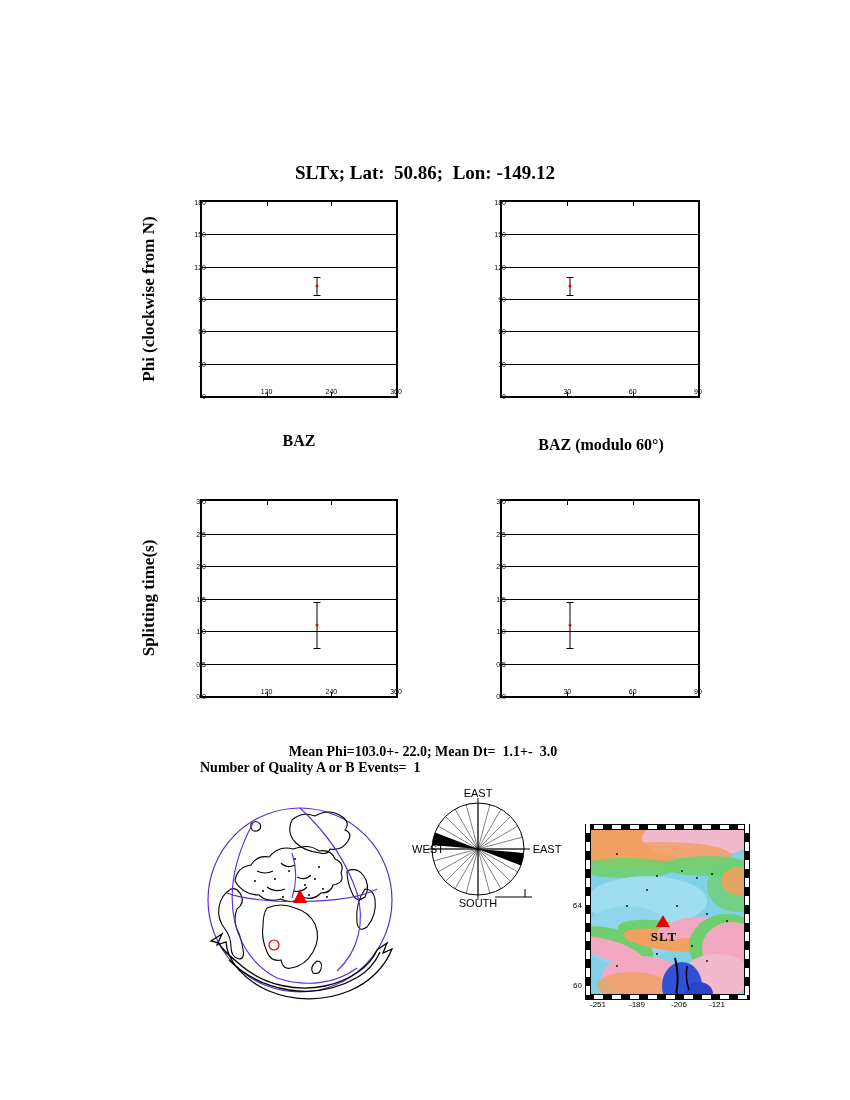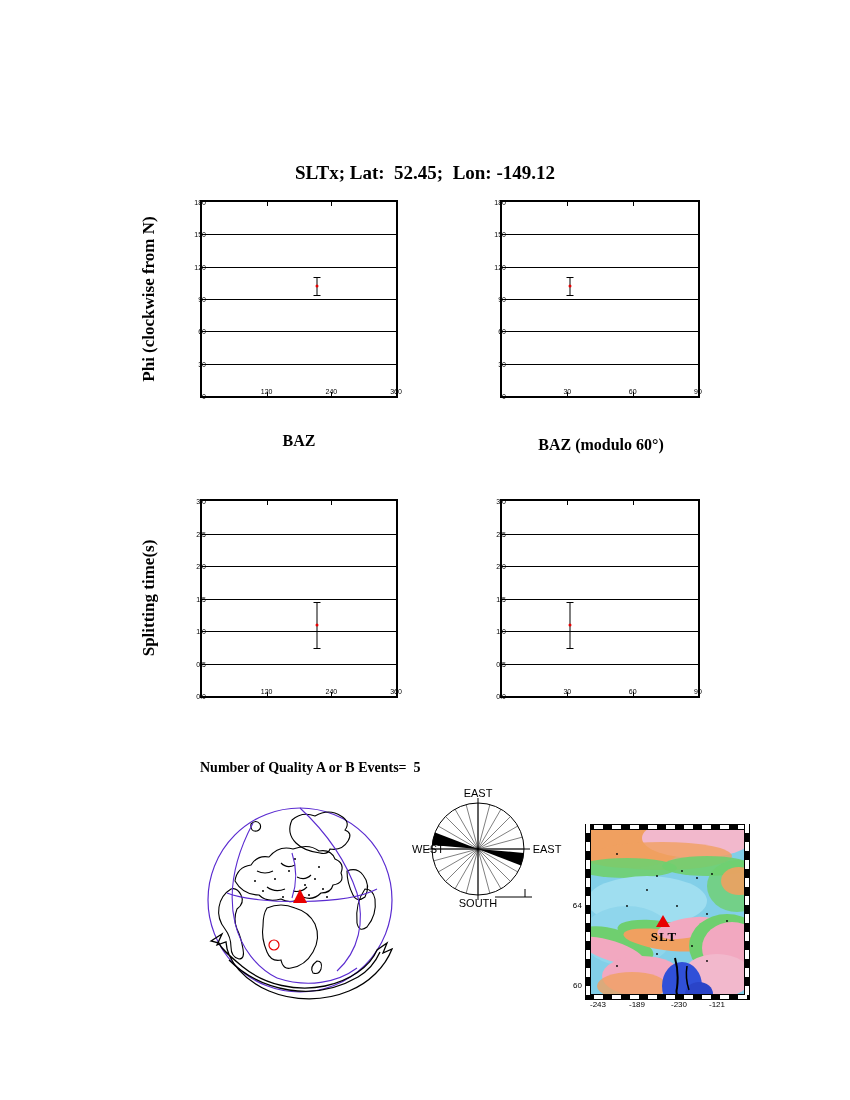--- a/index.html
+++ b/index.html
@@ -25,21 +25,21 @@
   .fb-left,.fb-right{position:absolute;top:0;bottom:0;width:4px;border-left:1px solid #000;border-right:1px solid #000;
       background:repeating-linear-gradient(180deg,#fff 0 9px,#000 9px 18px);}
   .slt-tri{position:absolute;width:0;height:0;border-left:7px solid transparent;border-right:7px solid transparent;border-bottom:12px solid #e80000;}
   .slt-lab{position:absolute;font-weight:bold;font-size:13px;color:#000;transform:translateX(-50%);letter-spacing:1px;}
 </style>
 </head>
 <body>
 
 <div class="page">
 
-  <div class="abs title" style="left:425px;top:162px;">SLTx; Lat:  52.45;  Lon: -149.12</div>
+  <div class="abs title" style="left:425px;top:162px;">SLTx; Lat:  50.86;  Lon: -149.12</div>
 
   <div class="abs ylabel" style="left:149px;top:299px;">Phi (clockwise from N)</div>
   <div class="abs ylabel" style="left:149px;top:598px;">Splitting time(s)</div>
 
   <div class="plot" style="left:200px;top:200px;width:194px;height:194px;">
       <div class="yticklab" style="left: 4px; top: 194px;">0</div>
       <div class="gridline" style="top: 161.667px;"></div>
       <div class="yticklab" style="left: 4px; top: 161.667px;">30</div>
       <div class="gridline" style="top: 129.333px;"></div>
       <div class="yticklab" style="left: 4px; top: 129.333px;">60</div>
@@ -142,21 +142,22 @@
       <div class="xticklab" style="left: 196px; bottom: 1px;">90</div>
       <div class="ebar-line" style="left: 67.5111px; top: 100.75px; height: 46.15px;"></div>
       <div class="ebar-cap" style="left: 67.5111px; top: 100.75px;"></div>
       <div class="ebar-cap" style="left: 67.5111px; top: 146.9px;"></div>
       <div class="ebar-dot" style="left: 67.5111px; top: 123.5px;"></div>
     </div>
 
   <div class="abs axlabel" style="left:299px;top:432px;">BAZ</div>
   <div class="abs axlabel" style="left:601px;top:436px;">BAZ (modulo 60°)</div>
 
-  <div class="abs summary" style="left:200px;top:760px;">Number of Quality A or B Events=  5</div>
+  <div class="abs summary" style="left:423px;top:744px;transform:translateX(-50%);">Mean Phi=103.0+- 22.0; Mean Dt=  1.1+-  3.0</div>
+  <div class="abs summary" style="left:200px;top:760px;">Number of Quality A or B Events=  1</div>
 
   <svg class="abs" style="left:197px;top:793px;" width="210" height="225" viewBox="0 0 210 225">
 
     <circle cx="103" cy="107" r="92" fill="none" stroke="#5a2bd0" stroke-width="1.2"></circle>
 
     <g stroke="#000" fill="none" stroke-width="1.3">
       <path d="M14,148 l11,-7 l-5,11 l9,-3 C30,168 48,188 72,198 C98,209 128,208 152,198 C172,190 188,174 195,156 l-9,4 l4,-10 l-10,7 C173,174 152,188 128,193 C100,199 68,192 46,174 C34,164 24,156 22,150 Z"></path>
       <path d="M32,167 C48,183 68,193 92,197 C118,201 142,195 161,184 C171,178 179,168 183,159"></path>
     </g>
 
@@ -292,19 +293,19 @@
     <div class="fb-top" style="left:20px;right:5px;top:9px;"></div>
     <div class="fb-bottom" style="left:20px;right:5px;top:179px;"></div>
     <div class="fb-left" style="left:20px;top:9px;height:171px;"></div>
     <div class="fb-right" style="left:179px;top:9px;height:171px;"></div>
 
     <div class="slt-tri" style="left:91px;top:100px;"></div>
     <div class="slt-lab" style="left:99px;top:114px;">SLT</div>
 
     <div class="maplab" style="left:17px;top:86px;transform:translateX(-100%);font-family:Liberation Mono, monospace;">64</div>
     <div class="maplab" style="left:17px;top:166px;transform:translateX(-100%);">60</div>
-    <div class="maplab" style="left:33px;top:185px;transform:translateX(-50%);">-243</div>
+    <div class="maplab" style="left:33px;top:185px;transform:translateX(-50%);">-251</div>
     <div class="maplab" style="left:72px;top:185px;transform:translateX(-50%);">-189</div>
-    <div class="maplab" style="left:114px;top:185px;transform:translateX(-50%);">-230</div>
+    <div class="maplab" style="left:114px;top:185px;transform:translateX(-50%);">-206</div>
     <div class="maplab" style="left:152px;top:185px;transform:translateX(-50%);">-121</div>
   </div>
 
 </div>
 
 </body></html>

